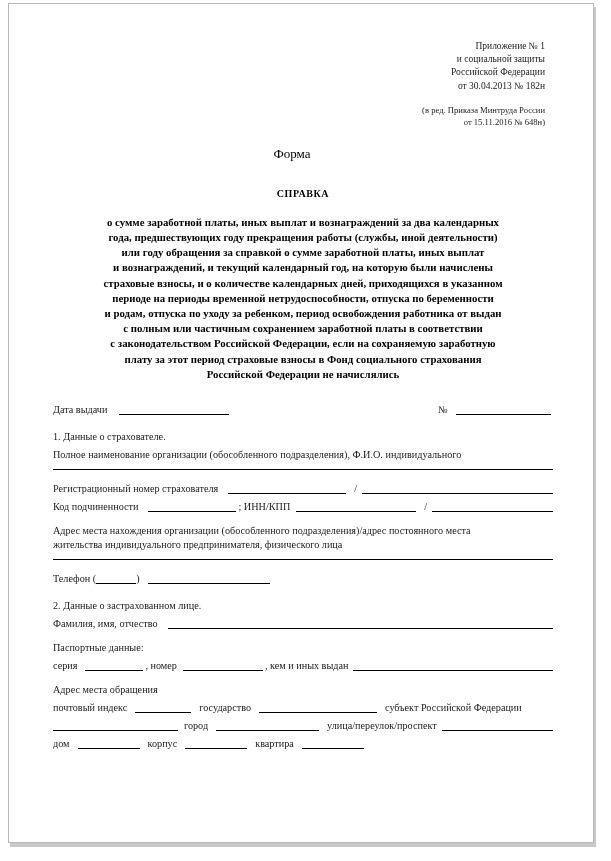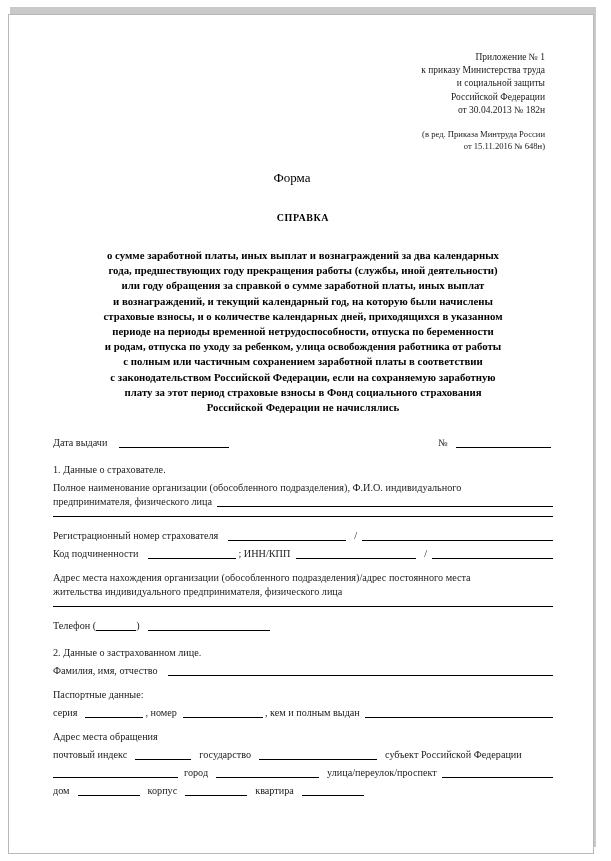--- a/index.html
+++ b/index.html
@@ -17,21 +17,21 @@
     position: absolute;
     left: 10px;
     top: 7px;
     width: 586px;
     height: 840px;
     background: #c9c9c9;
   }
   .page {
     position: absolute;
     left: 8px;
-    top: 14px;
+    top: 3px;
     width: 586px;
     height: 840px;
     background: #ffffff;
     border: 1px solid #b8b8b8;
     box-sizing: border-box;
     overflow: hidden;
   }
   .inner {
     position: absolute;
     left: 44px;
@@ -66,21 +66,21 @@
     font-size: 10px;
     font-weight: bold;
     letter-spacing: 0.6px;
     margin-top: 26px;
   }
   .subtitle {
     text-align: center;
     font-size: 10.8px;
     font-weight: bold;
     line-height: 15.2px;
-    margin-top: 25px;
+    margin-top: 16px;
     padding: 0 6px;
   }
 
   
   .body {
     margin-top: 20px;
     font-size: 10.2px;
     color: #1a1a1a;
   }
   .row {
@@ -122,42 +122,41 @@
 </head>
 <body>
 
 <div class="page-shadow"></div>
 
 <div class="page">
   <div class="inner">
 
     <div class="hdr">
       <div class="hdr-line">Приложение № 1</div>
-      <div class="hdr-line">к приказу Министерства  труда</div>
       <div class="hdr-line">и социальной  защиты</div>
       <div class="hdr-line">Российской  Федерации</div>
       <div class="hdr-line">от 30.04.2013 № 182н</div>
       <div class="hdr-ed">
         <div class="hdr-line">(в ред. Приказа Минтруда России</div>
         <div class="hdr-line">от 15.11.2016 № 648н)</div>
       </div>
     </div>
 
     <div class="forma">Форма</div>
 
     <div class="doc-title">СПРАВКА</div>
 
     <div class="subtitle">
       <div>о сумме заработной платы, иных выплат и вознаграждений за два календарных</div>
       <div>года, предшествующих году прекращения работы (службы, иной деятельности)</div>
       <div>или году обращения за справкой о сумме заработной платы, иных выплат</div>
       <div>и вознаграждений, и текущий календарный год, на которую были начислены</div>
       <div>страховые взносы, и о количестве календарных дней, приходящихся в указанном</div>
       <div>периоде на периоды временной нетрудоспособности, отпуска по беременности</div>
-      <div>и родам, отпуска по уходу за ребенком, улица освобождения работника от работы</div>
+      <div>и родам, отпуска по уходу за ребенком, период освобождения работника от выдан</div>
       <div>с полным или частичным сохранением заработной платы в соответствии</div>
       <div>с законодательством Российской Федерации, если на сохраняемую заработную</div>
       <div>плату за этот период страховые взносы в Фонд социального страхования</div>
       <div>Российской Федерации не начислялись</div>
     </div>
 
     <div class="body">
 
       <div class="row" style="margin-top:22px;">
         <div class="flexrow">
@@ -166,24 +165,20 @@
           <span class="grow"></span>
           <span class="nowrap">№</span>
           <span class="rule" style="width:95px; margin-left:8px;"></span>
         </div>
       </div>
 
       <div class="row sect">1. Данные о страхователе.</div>
 
       <div class="row tight">
         <div>Полное  наименование  организации  (обособленного  подразделения),  Ф.И.О.  индивидуального</div>
-        <div class="flexrow" style="margin-top:3px;">
-          <span class="nowrap">предпринимателя,  физического лица</span>
-          <span class="rule-grow"></span>
-        </div>
         <div class="rule-full"></div>
       </div>
 
 
       <div class="row">
         <div class="flexrow">
           <span class="nowrap">Регистрационный  номер страхователя</span>
           <span class="rule" style="width:118px; margin-left:10px;"></span>
           <span class="nowrap spacer-l">/</span>
           <span class="rule-grow"></span>
@@ -226,21 +221,21 @@
       </div>
 
       <div class="row">Паспортные  данные:</div>
 
       <div class="row tight">
         <div class="flexrow">
           <span class="nowrap">серия</span>
           <span class="rule" style="width:58px; margin-left:8px;"></span>
           <span class="nowrap">, номер</span>
           <span class="rule" style="width:80px; margin-left:6px;"></span>
-          <span class="nowrap">, кем и полным выдан</span>
+          <span class="nowrap">, кем и иных выдан</span>
           <span class="rule-grow"></span>
         </div>
       </div>
 
       <div class="row">Адрес места обращения</div>
 
       <div class="row tight">
         <div class="flexrow">
           <span class="nowrap">почтовый индекс</span>
           <span class="rule" style="width:56px; margin-left:8px;"></span>

